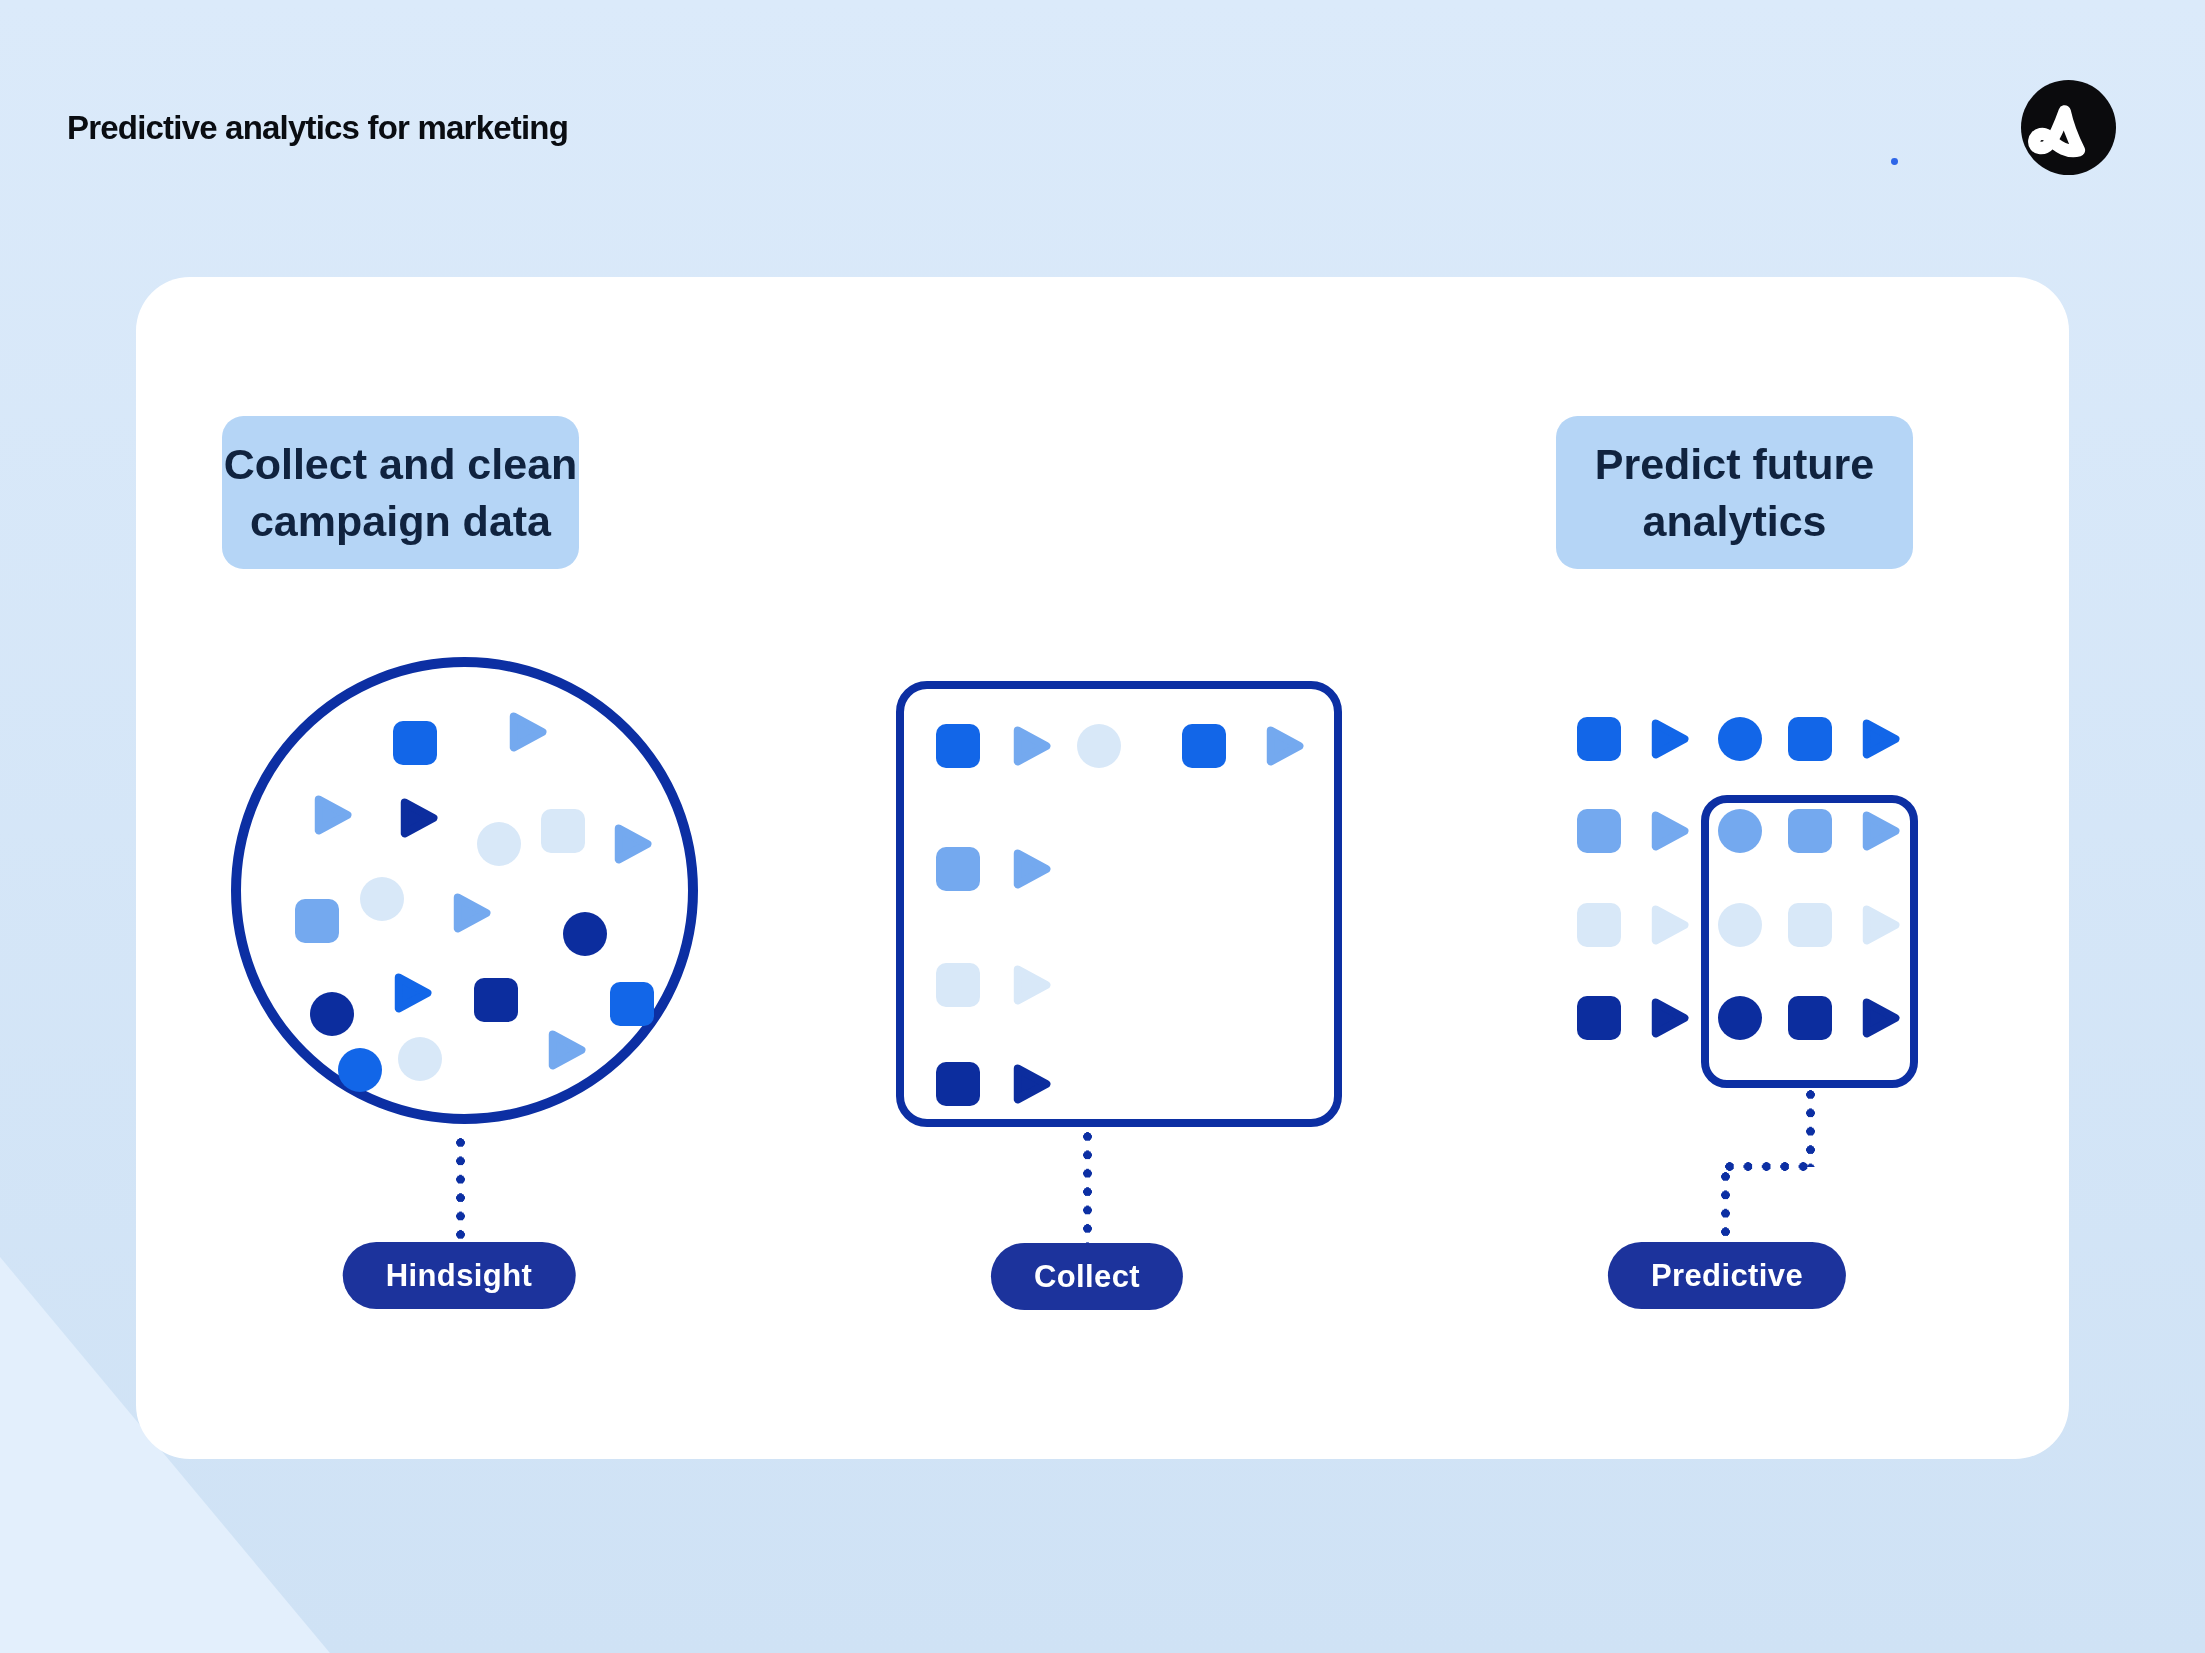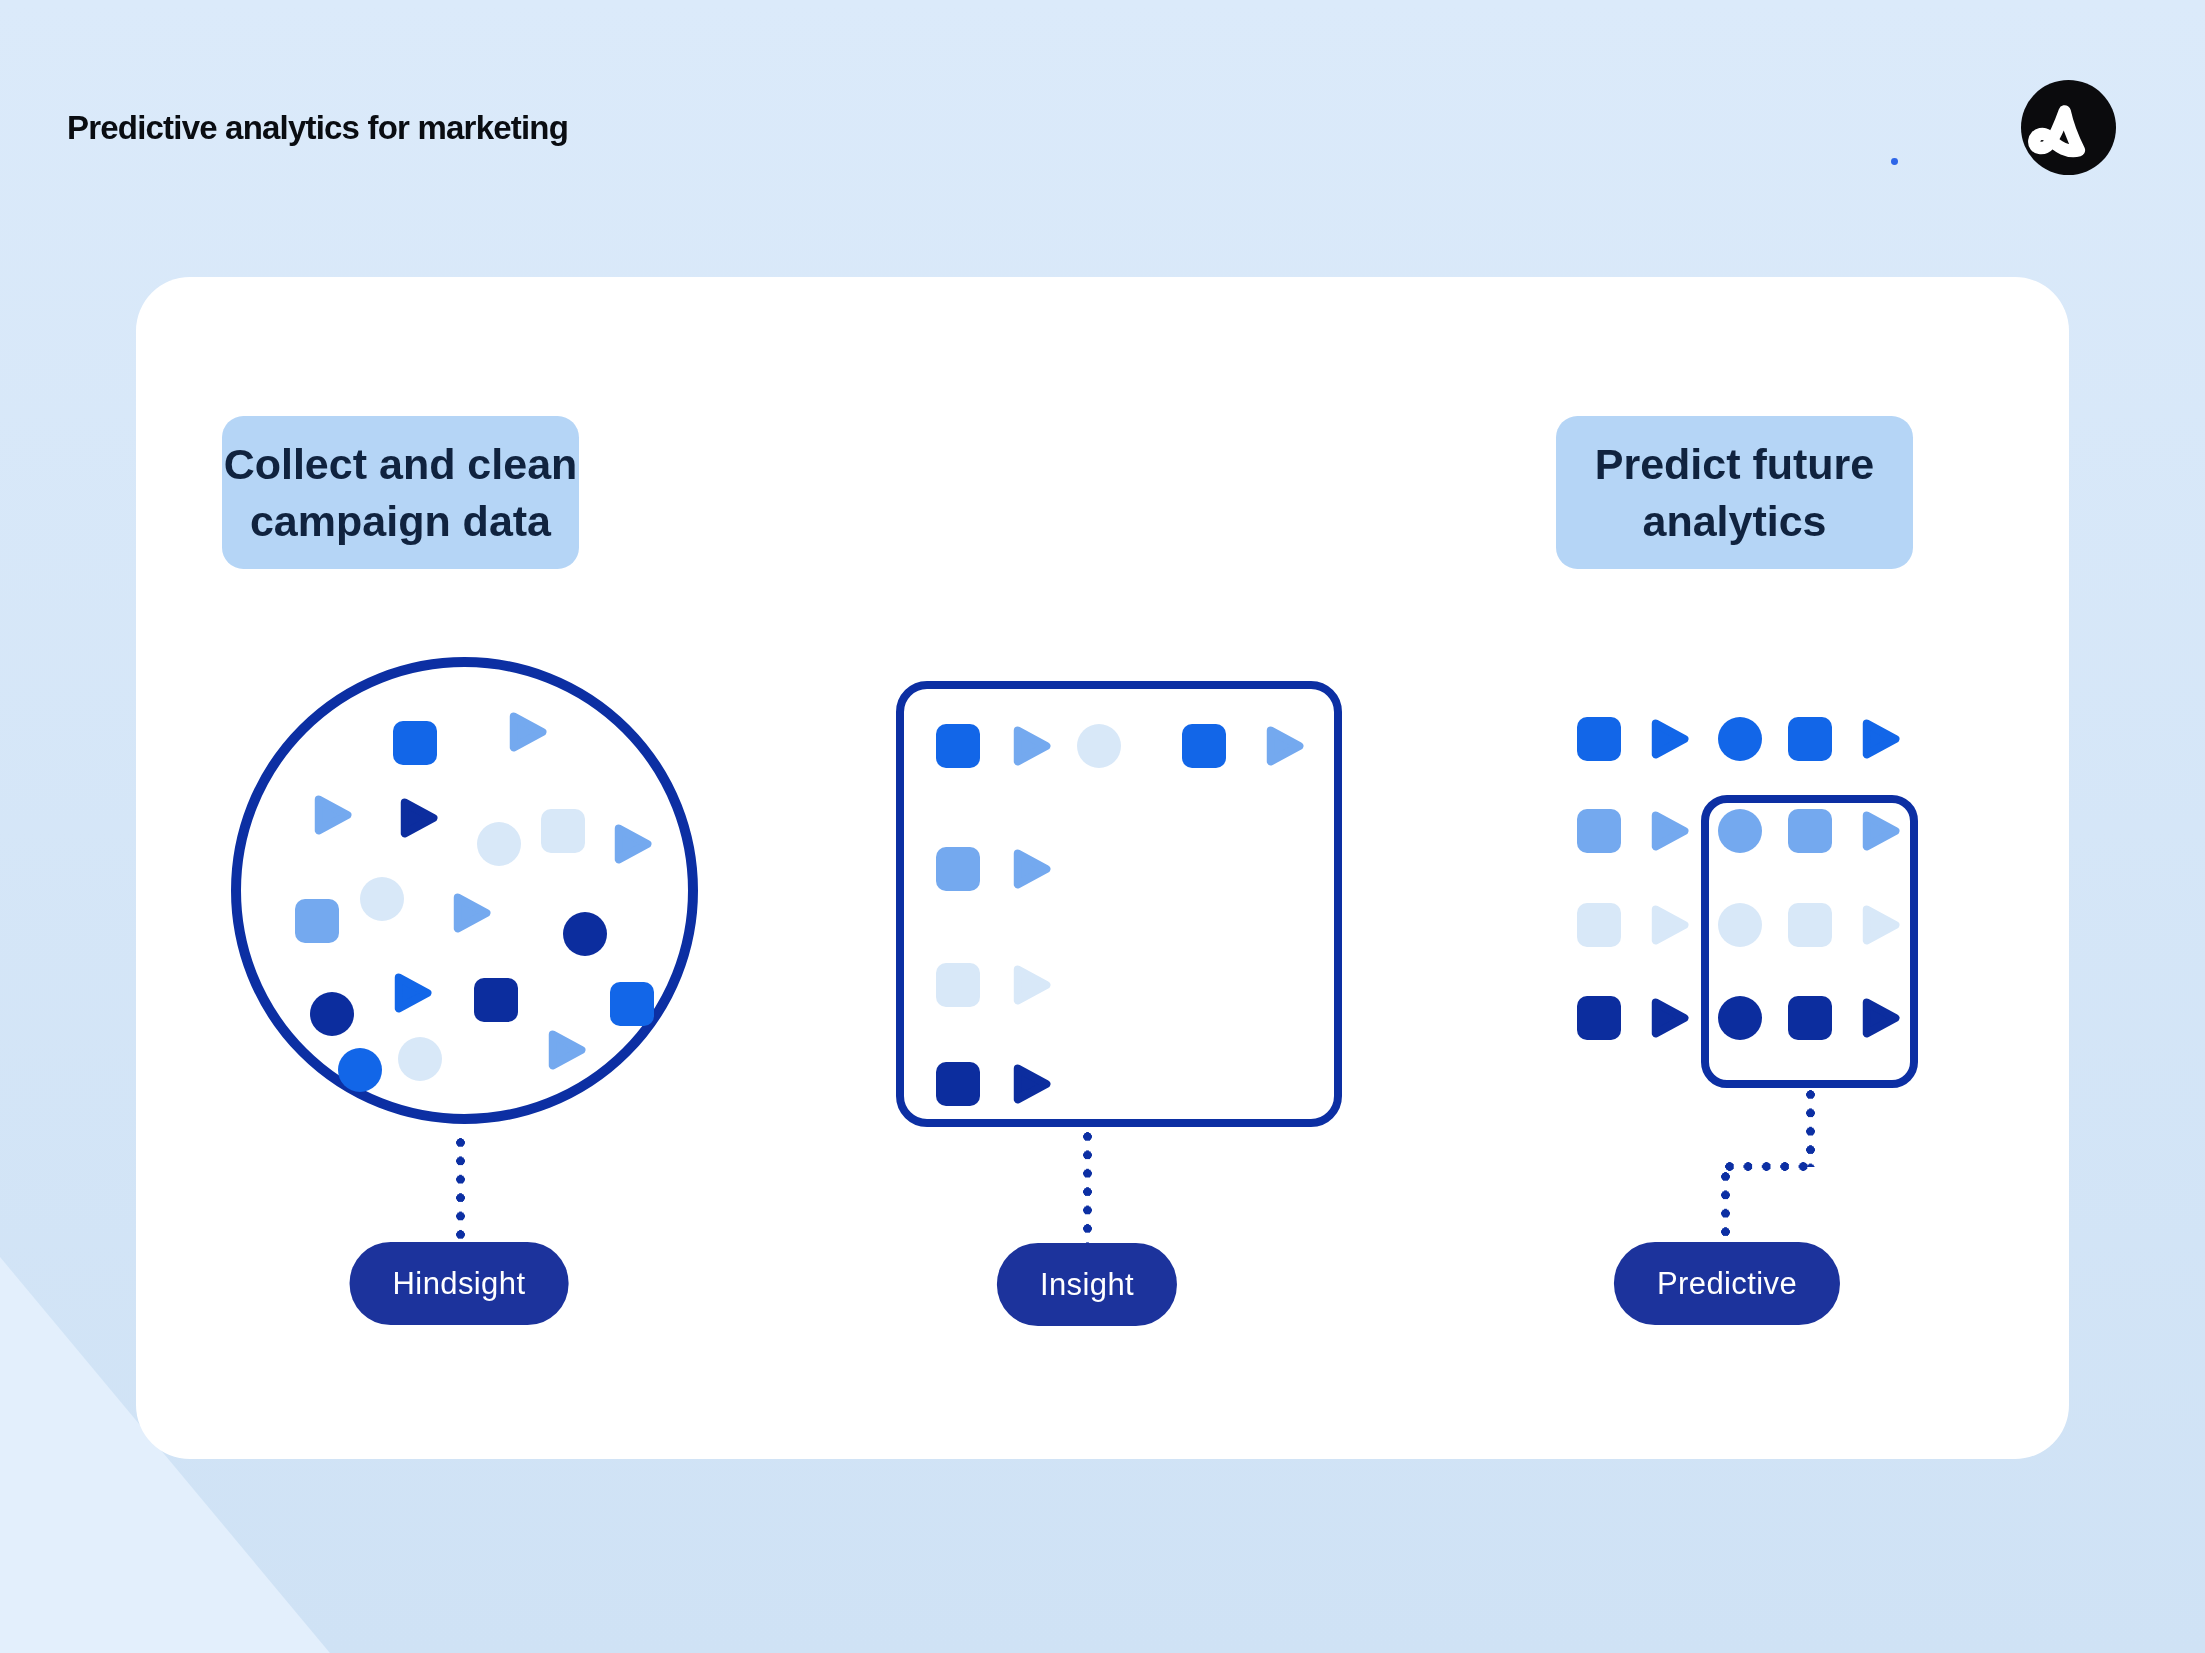--- a/index.html
+++ b/index.html
@@ -57,24 +57,24 @@
     background-image:radial-gradient(circle at 4.6px 4.6px,var(--outline,#0c2fa3) 4.2px,rgba(0,0,0,0) 4.6px);
     background-size:18.4px 9.2px;background-repeat:repeat-x;
   }
   #connector-hindsight{left:456px;top:1138px;height:106px;}
   #connector-insight{left:1083px;top:1132px;height:112px;}
   #connector-foresight-a{left:1806px;top:1090px;height:77px;}
   #connector-foresight-b{left:1725px;top:1162px;width:90px;}
   #connector-foresight-c{left:1721px;top:1172px;height:72px;}
   .pill{
     position:absolute;transform:translateX(-50%);z-index:6;
-    height:83px;padding:0 43px;border-radius:41px;
+    height:67px;padding:0 43px;border-radius:41px;
     background:var(--pill-bg,#1c339c);color:var(--pill-text,#ffffff);
     display:inline-flex;align-items:center;justify-content:center;
-    font-size:31px;font-weight:normal;letter-spacing:0.4px;white-space:nowrap;
+    font-size:31px;font-weight:bold;letter-spacing:0.4px;white-space:nowrap;
   }
   #pill-hindsight{left:459px;top:1242px;}
   #pill-insight{left:1087px;top:1243px;}
   #pill-foresight{left:1727px;top:1242px;}
 </style>
 </head>
 <body>
 
 <div class="stage" id="stage">
   <div class="bg-wedge"></div>
@@ -104,21 +104,21 @@
   <div class="glyph-outline" id="pattern-box" style="left: 896px; top: 681px; width: 446px; height: 446px;"></div>
   <div id="forecast-highlight" style="left: 1701px; top: 795px; width: 217px; height: 293px;"></div>
 
   <div class="dots-v" id="connector-hindsight"></div>
   <div class="dots-v" id="connector-insight"></div>
   <div class="dots-v" id="connector-foresight-a"></div>
   <div class="dots-h" id="connector-foresight-b"></div>
   <div class="dots-v" id="connector-foresight-c"></div>
 
   <div class="pill" id="pill-hindsight">Hindsight</div>
-  <div class="pill" id="pill-insight">Insight</div>
+  <div class="pill" id="pill-insight">Collect</div>
   <div class="pill" id="pill-foresight">Predictive</div>
 <div class="shape" style="background: rgb(18, 102, 232); border-radius: 10px; left: 393px; top: 721px;"></div>
     <svg viewBox="0 0 60 60" class="shape" style="left: 505px; top: 710px;">
       <path d="M12 9 L51 30 L12 51 Z" fill="#74a9ef" stroke="#74a9ef" stroke-width="11" stroke-linejoin="round"></path>
     </svg>
     <svg viewBox="0 0 60 60" class="shape" style="left: 310px; top: 793px;">
       <path d="M12 9 L51 30 L12 51 Z" fill="#74a9ef" stroke="#74a9ef" stroke-width="11" stroke-linejoin="round"></path>
     </svg>
     <svg viewBox="0 0 60 60" class="shape" style="left: 396px; top: 796px;">
       <path d="M12 9 L51 30 L12 51 Z" fill="#0c2d9e" stroke="#0c2d9e" stroke-width="11" stroke-linejoin="round"></path>

